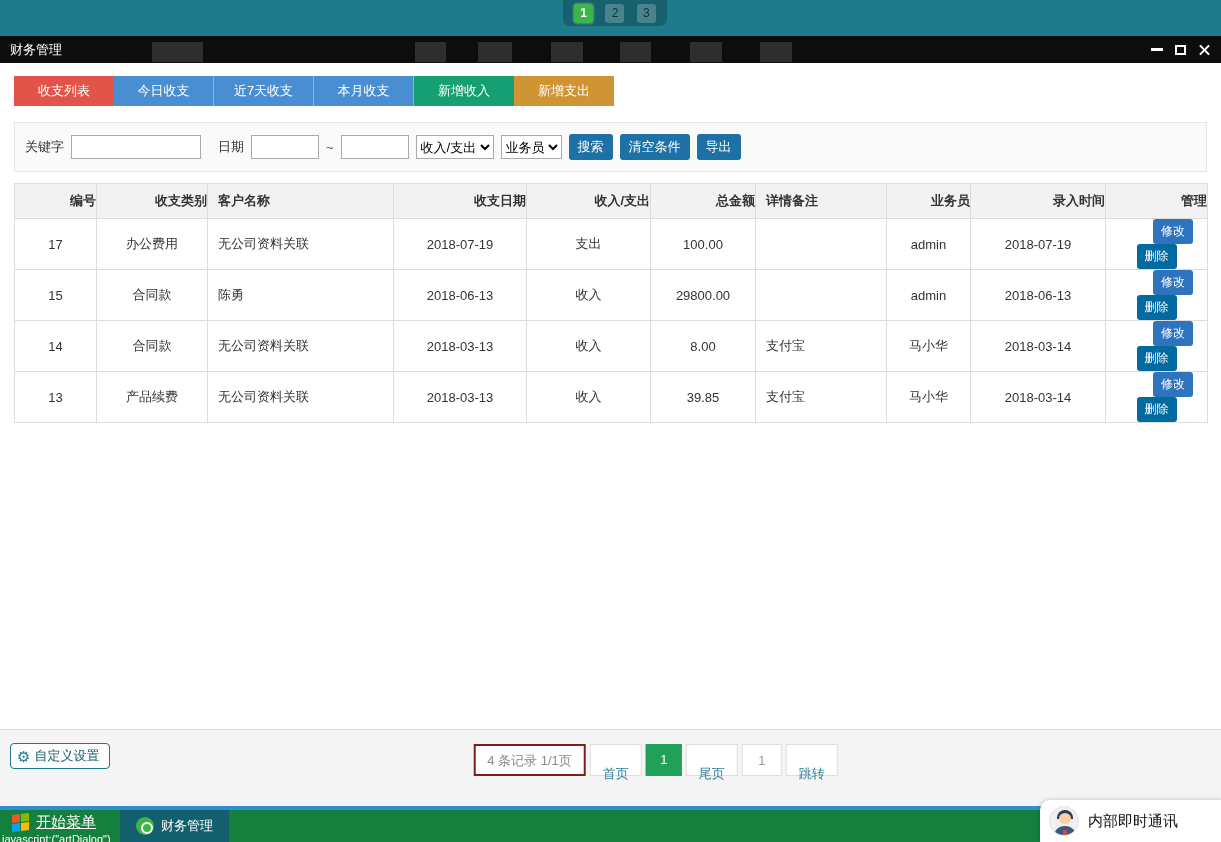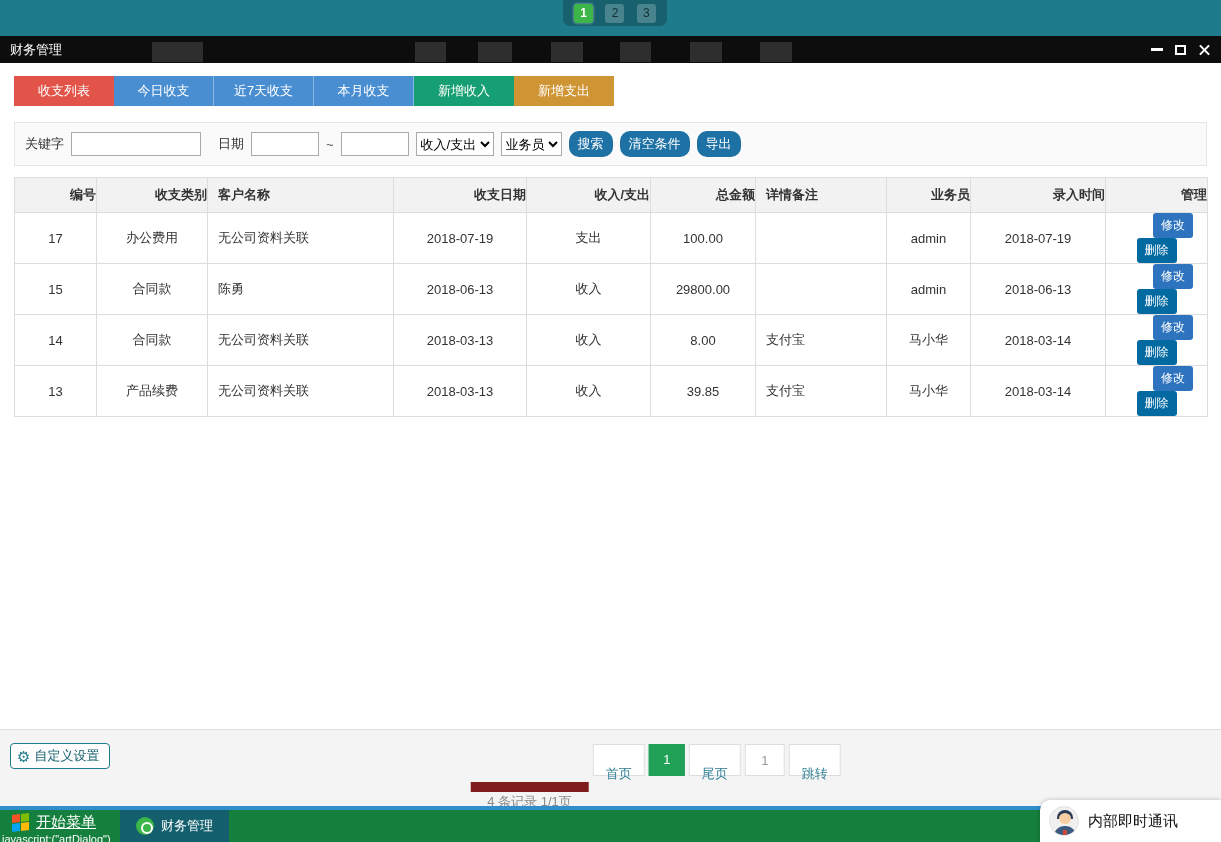--- a/index.html
+++ b/index.html
@@ -42,32 +42,32 @@
   .toolbar { display:flex; align-items:center; margin:13px 24px 0 14px; flex:none; }
   .tool-tab { width:100px; height:30px; line-height:30px; text-align:center; color:#fff; font-size:13px; cursor:pointer; flex:none; }
   .tool-tab.red { background:#e25449; }
   .tool-tab.blue { background:#4a8ed2; border-right:1px solid rgba(255,255,255,0.35); }
   .tool-tab.green { background:#169f72; }
   .tool-tab.orange { background:#cf9434; }
   .totals { margin-left:auto; display:flex; gap:26px; font-size:13px; color:#333; }
 
   
   .filter-bar {
-    margin:16px 14px 0 14px; height:44px; border:1px solid #e6e6e6; background:#fafafa;
+    margin:16px 14px 0 14px; height:50px; border:1px solid #e6e6e6; background:#fafafa;
     display:flex; align-items:center; padding:0 10px; gap:7px; font-size:13px; flex:none;
   }
   .filter-bar label { color:#333; }
   .filter-bar .lbl-date { margin-left:10px; }
   .txt { height:24px; border:1px solid #aaa; background:#fff; padding:0 4px; font-size:13px; font-family:inherit; }
   .txt.keyword { width:130px; }
   .txt.date { width:68px; }
   .sep { color:#555; }
   select { height:24px; border:1px solid #aaa; background:#fff; font-size:13px; font-family:inherit; }
   .btn-blue {
-    height:26px; padding:0 9px; background:#1d71a5; color:#fff; border:none; border-radius:10px;
+    height:26px; padding:0 9px; background:#1d71a5; color:#fff; border:none; border-radius:3px;
     font-size:13px; cursor:pointer; font-family:inherit;
   }
 
   
   .grid { margin:11px 14px 0 14px; border-collapse:collapse; table-layout:fixed; width:1193px; font-size:13px; flex:none; }
   .grid th { background:#f2f2f2; border:1px solid #ddd; height:35px; font-weight:bold; color:#333; text-align:right; }
   .grid td { border:1px solid #ddd; height:36px; text-align:center; color:#333; background:#fff; }
   .grid th.al, .grid td.al { text-align:left; padding-left:10px; }
   .act-btn { display:inline-block; padding:4px 8px; border-radius:3px; color:#fff; font-size:12px; border:none; cursor:pointer; margin:0 3px; font-family:inherit; }
   .act-edit { background:#2d73be;margin-left:36px; }
@@ -75,21 +75,21 @@
 
   
   .footer { margin-top:auto; height:77px; background:#f4f4f4; border-top:1px solid #e0e0e0; position:relative; flex:none; }
   .settings-btn {
     position:absolute; left:10px; top:13px; display:flex; align-items:center; gap:4px;
     border:1px solid #1e7b8c; background:#fdfdfd; color:#17606e; border-radius:4px;
     padding:3px 10px 3px 6px; font-size:13px; cursor:pointer; font-family:inherit;
   }
   .gear { color:#1e7b8c; font-size:15px; line-height:1; }
   .pagination { position:absolute; left:50%; transform:translateX(-50%); top:14px; display:flex; align-items:stretch; gap:4px; height:32px; margin-left:45px; }
-  .pg-summary { border:5px solid #7f1d1d; background:#fff; color:#8a8a8a; padding:0 12px; line-height:30px; font-size:13px;margin-top:38px; }
+  .pg-summary { border:2px solid #7f1d1d; background:#fff; color:#8a8a8a; padding:0 12px; line-height:30px; font-size:13px; }
   .pg-btn { border:1px solid #ddd; background:#fff; color:#2f7f95; padding:14px 12px; line-height:30px; font-size:13px; text-decoration:none; cursor:pointer; }
   .pg-btn.current { background:#21a158; border-color:#21a158; color:#fff; width:36px; padding:0; text-align:center; }
   .pg-input { width:40px; border:1px solid #ddd; text-align:center; color:#999; font-size:13px; font-family:inherit; }
 
   
   .accent-line { position:absolute; left:0; top:806px; width:100%; height:4px; background:#2e8fcc; }
   .taskbar { position:absolute; left:0; top:810px; width:100%; height:32px; background:#15803d; }
   .start { position:absolute; left:12px; top:3px; display:flex; align-items:center; gap:7px; cursor:pointer; }
   .winlogo { display:grid; grid-template-columns:8px 8px; grid-template-rows:8px 8px; gap:1px; transform:skewY(-6deg); }
   .winlogo i:nth-child(1){background:#f35325;} .winlogo i:nth-child(2){background:#81bc06;}

